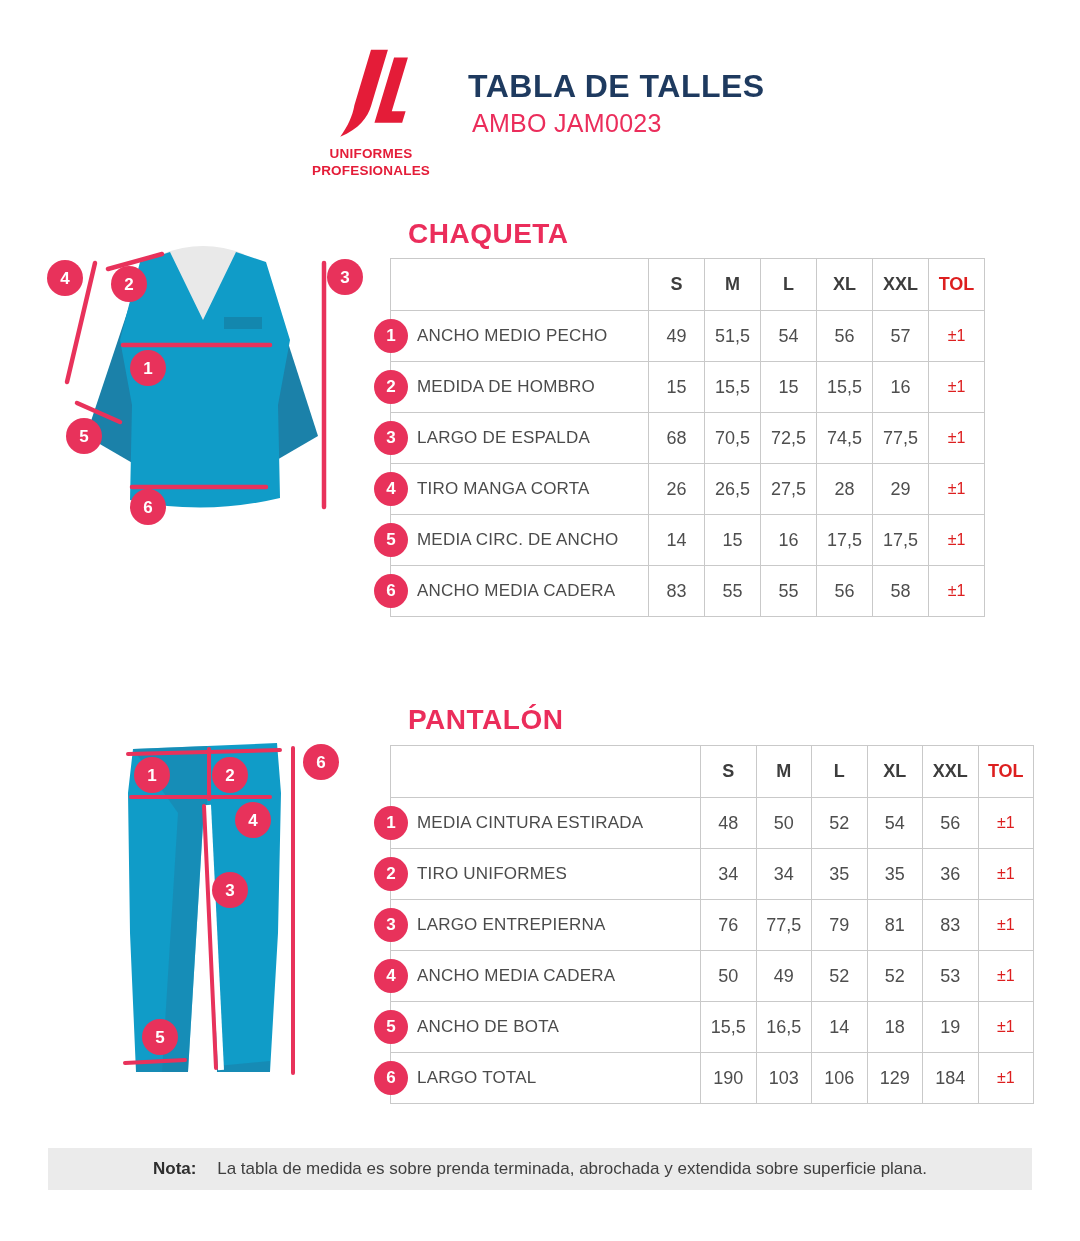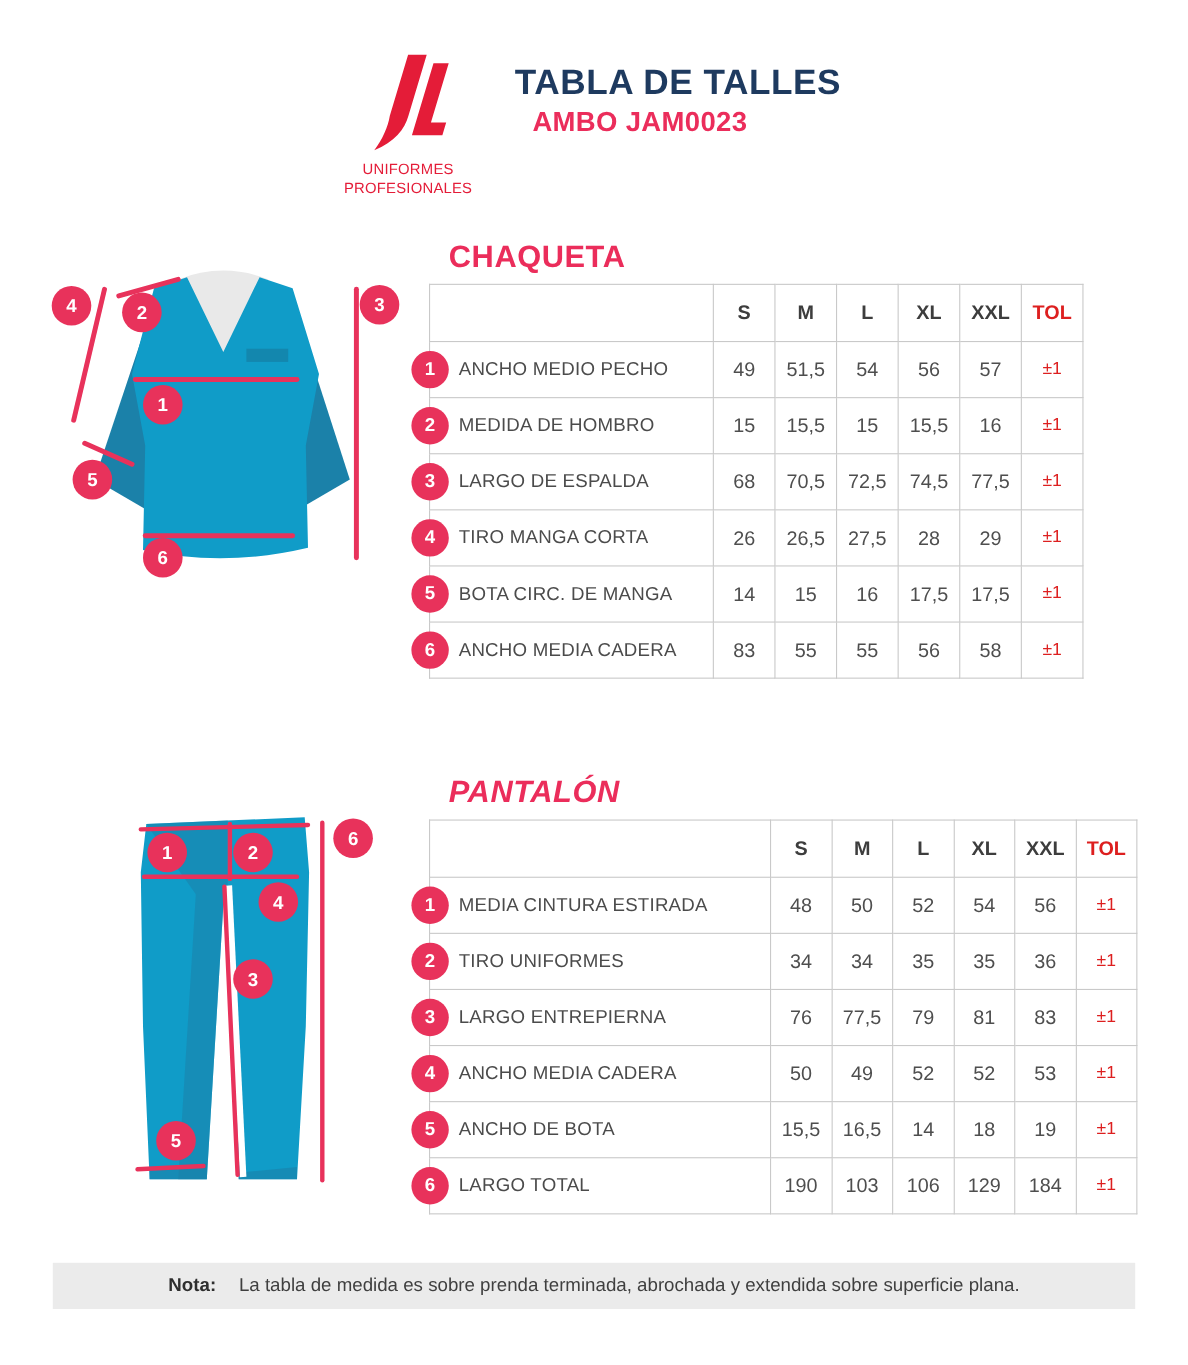--- a/index.html
+++ b/index.html
@@ -7,30 +7,30 @@
     --crimson:#e8325b; --blue:#109cc8; --blued:#1b81a9; --border:#c9c9c9;
     --notebg:#ebebeb; --gray:#4b4b4b;
   }
   html,body{margin:0;padding:0;background:#fff;}
   .page{position:relative;width:1080px;height:1241px;background:#fff;overflow:hidden;
         font-family:"Liberation Sans", sans-serif;}
 
   
   .logo{position:absolute;left:303px;top:46px;width:136px;text-align:center;}
   .logo svg{display:block;margin:0 auto 4px auto;}
-  .logo-line{font-size:13.5px;font-weight:400;color:var(--logored);line-height:1.25;letter-spacing:.2px;}
-  .titles{position:absolute;left:468px;top:56px;}
+  .logo-line{font-size:13.5px;font-weight:700;color:var(--logored);line-height:1.25;letter-spacing:.2px;}
+  .titles{position:absolute;left:468px;top:68px;}
   .titles h1{margin:0;font-size:32px;font-weight:800;color:var(--navy);letter-spacing:.5px;}
-  .titles h2{margin:4px 0 0 16px;font-size:25px;font-weight:700;color:var(--pink);letter-spacing:.3px;}
+  .titles h2{margin:4px 0 0 4px;font-size:25px;font-weight:400;color:var(--pink);letter-spacing:.3px;}
 
   
   .sec-heading{position:absolute;left:392px;margin:16px;font-size:28px;font-weight:700;
                color:var(--pink);letter-spacing:.5px;}
   .h-chaqueta{top:202px;}
-  .h-pantalon{top:688px;font-style:italic;}
+  .h-pantalon{top:688px;}
 
   
   .jacket-art{position:absolute;left:38px;top:240px;}
   .pants-art{position:absolute;left:100px;top:733px;}
   svg text.bnum{font-family:"Liberation Sans",sans-serif;font-weight:700;font-size:17px;fill:#fff;
                 text-anchor:middle;}
 
   
   table.sizes{position:absolute;border-collapse:collapse;table-layout:fixed;background:#fff;}
   .t-chaqueta{left:390px;top:258px;width:595px;}
@@ -156,21 +156,21 @@
       <tr>
         <td class="lbl"><span class="badge">4</span><span>TIRO MANGA CORTA</span></td>
         <td>26</td>
         <td>26,5</td>
         <td>27,5</td>
         <td>28</td>
         <td>29</td>
         <td class="tol">±1</td>
       </tr>
       <tr>
-        <td class="lbl"><span class="badge">5</span><span>BOTA CIRC. DE MANGA</span></td>
+        <td class="lbl"><span class="badge">5</span><span>MEDIA CIRC. DE ANCHO</span></td>
         <td>14</td>
         <td>15</td>
         <td>16</td>
         <td>17,5</td>
         <td>17,5</td>
         <td class="tol">±1</td>
       </tr>
       <tr>
         <td class="lbl"><span class="badge">6</span><span>ANCHO MEDIA CADERA</span></td>
         <td>83</td>

